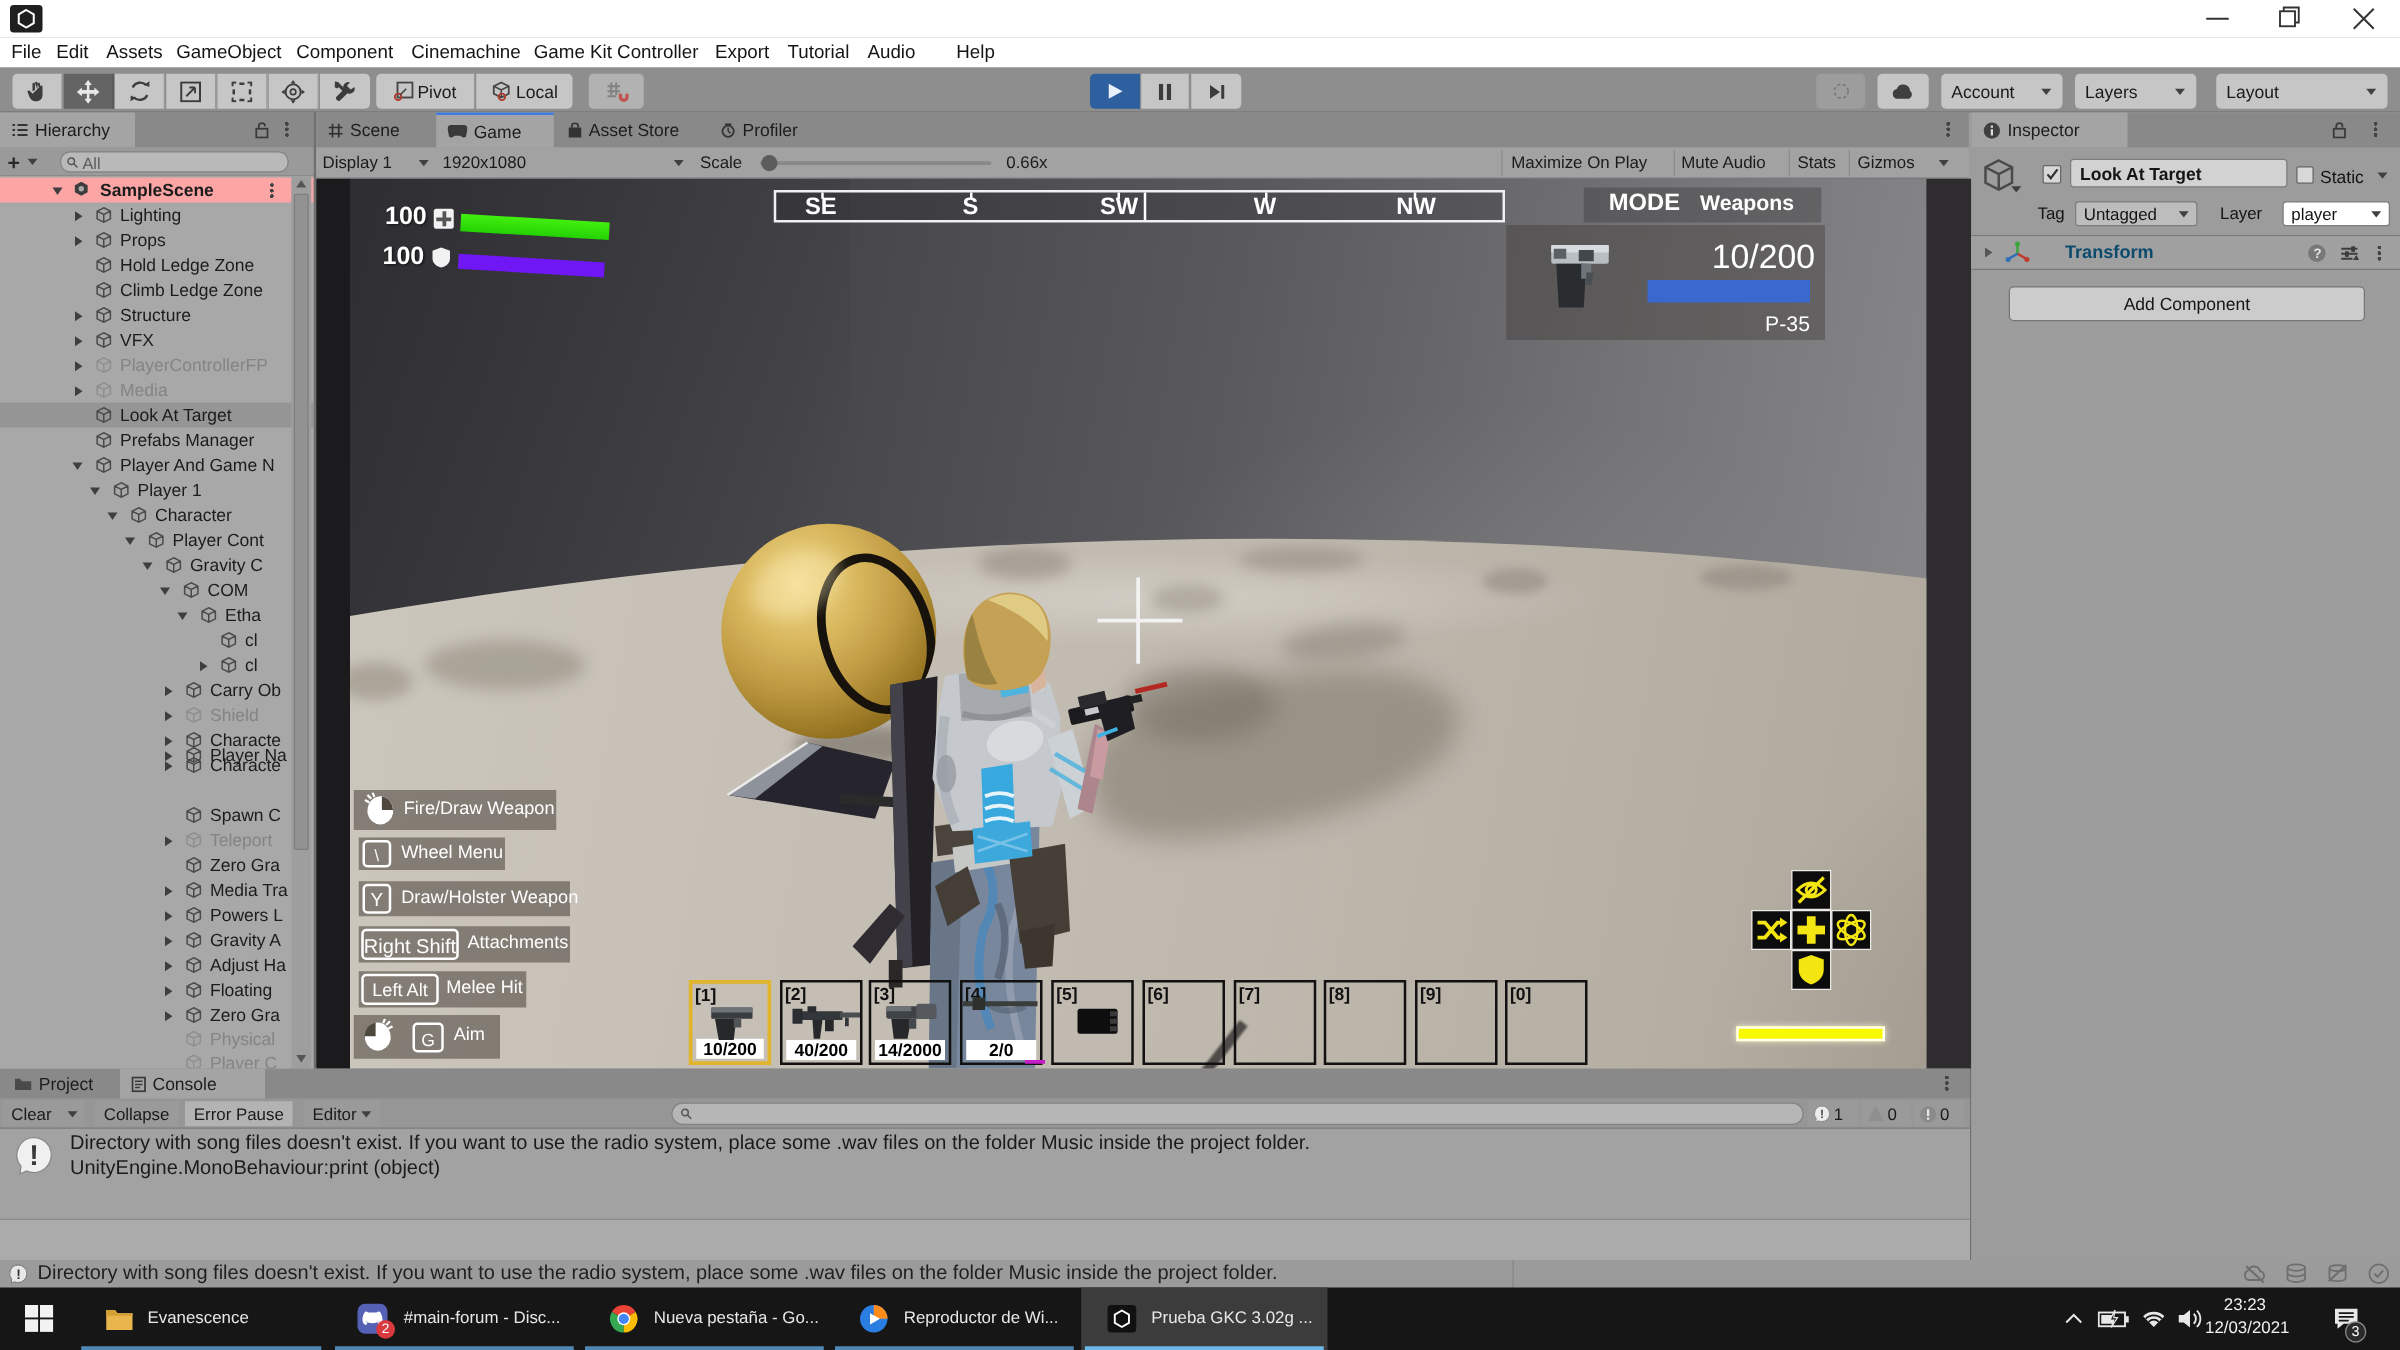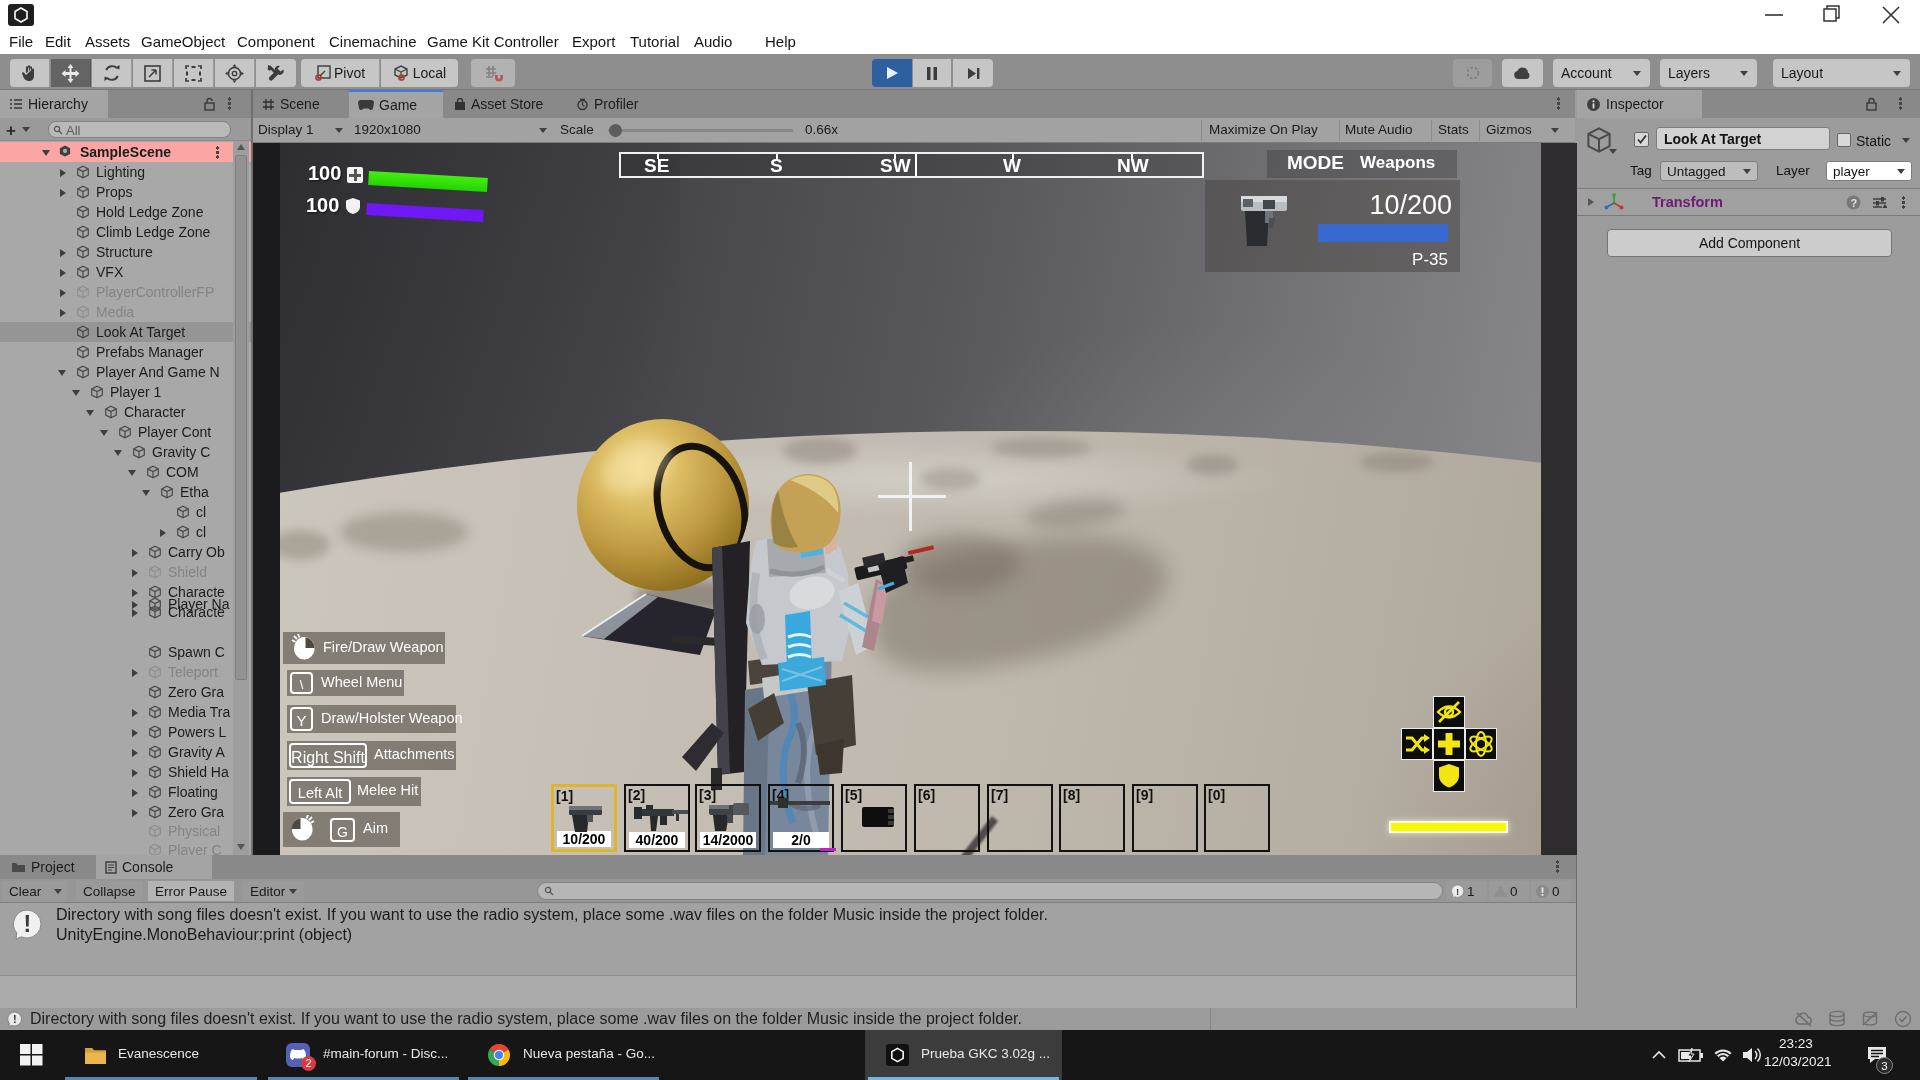--- a/index.html
+++ b/index.html
@@ -419,21 +419,21 @@
       <svg class="cub" style="left:148px" viewBox="0 0 14 14">
         <path d="M7 1.2l5.3 2.7v6.2L7 12.8 1.7 10.1V3.9zM1.7 3.9L7 6.6l5.3-2.7M7 6.6v6.2" stroke="#4a4a4a" stroke-width="1.2" fill="none"></path>
       </svg>
       <span class="nm" style="left:168px">Gravity A</span>
     </div>
 <div class="hrow" style="top:621px;">
       <div class="arr" style="left:132px"></div>
       <svg class="cub" style="left:148px" viewBox="0 0 14 14">
         <path d="M7 1.2l5.3 2.7v6.2L7 12.8 1.7 10.1V3.9zM1.7 3.9L7 6.6l5.3-2.7M7 6.6v6.2" stroke="#4a4a4a" stroke-width="1.2" fill="none"></path>
       </svg>
-      <span class="nm" style="left:168px">Shield Ha</span>
+      <span class="nm" style="left:168px">Adjust Ha</span>
     </div>
 <div class="hrow" style="top:641px;">
       <div class="arr" style="left:132px"></div>
       <svg class="cub" style="left:148px" viewBox="0 0 14 14">
         <path d="M7 1.2l5.3 2.7v6.2L7 12.8 1.7 10.1V3.9zM1.7 3.9L7 6.6l5.3-2.7M7 6.6v6.2" stroke="#4a4a4a" stroke-width="1.2" fill="none"></path>
       </svg>
       <span class="nm" style="left:168px">Floating</span>
     </div>
 <div class="hrow" style="top:661px;">
       <div class="arr" style="left:132px"></div>
@@ -875,21 +875,21 @@
   <div class="ab" style="left:0;top:99px;width:343px;height:27px;background:#a0a0a0;border-bottom:1px solid #7a7a7a;">
     <div class="arr ab" style="left:11px;top:9px;border-left-color:#555;"></div>
     <svg class="ab" style="left:27px;top:4px" width="20" height="19" viewBox="0 0 20 19">
         <line x1="10" y1="10" x2="10" y2="1" stroke="#3da33d" stroke-width="2"></line>
         <circle cx="10" cy="2" r="2" fill="#3da33d"></circle>
         <line x1="10" y1="10" x2="17" y2="14" stroke="#c0392b" stroke-width="2"></line>
         <circle cx="17.5" cy="14.5" r="2" fill="#c0392b"></circle>
         <line x1="10" y1="10" x2="3" y2="14" stroke="#2e6fb8" stroke-width="2"></line>
         <circle cx="2.5" cy="14.5" r="2" fill="#2e6fb8"></circle>
       </svg>
-    <span class="tx" style="left:75px;top:5px;font-size:14.5px;font-weight:bold;color:#701a75;">Transform</span>
+    <span class="tx" style="left:75px;top:5px;font-size:14.5px;font-weight:bold;color:#0c4a6e;">Transform</span>
     <svg class="ab" style="left:269px;top:6px" width="15" height="15">
         <circle cx="7.5" cy="7.5" r="7" fill="#787878"></circle>
         <text x="4.5" y="11.5" font-size="11" font-weight="bold" fill="#e3e3e3">?</text>
       </svg>
     <svg class="ab" style="left:295px;top:6px" width="15" height="15">
         <path d="M1 4h13M1 8h13M1 12h9" stroke="#3c3c3c" stroke-width="1.5"></path>
         <rect x="9" y="2" width="3" height="4.5" fill="#3c3c3c"></rect>
         <rect x="4" y="6" width="3" height="4.5" fill="#3c3c3c"></rect>
         <path d="M13 9l-2.5 4h5z" fill="#3c3c3c"></path>
       </svg>
@@ -935,20 +935,29 @@
   </div>
   <div class="titem" style="left:465px;width:197px;">
     <svg class="ab" style="left:22px;top:13px" width="24" height="24" viewBox="0 0 24 24">
         <path d="M12 12L2.47 6.5A11 11 0 0 1 21.53 6.5Z" fill="#ea4335"></path>
         <path d="M12 12L2.47 6.5A11 11 0 0 0 12 23Z" fill="#34a853"></path>
         <path d="M12 12L12 23A11 11 0 0 0 21.53 6.5Z" fill="#fbbc05"></path>
         <circle cx="12" cy="12" r="5.2" fill="#fff"></circle>
         <circle cx="12" cy="12" r="4.1" fill="#4285f4"></circle>
       </svg>
     <span class="lbl" style="left:58px;">Nueva pestaña - Go...</span>
+      <div class="tline" style="left:3px;width:191px;"></div>
+  </div>
+  <div class="titem" style="left:665px;width:197px;">
+    <svg class="ab" style="left:22px;top:13px" width="24" height="24" viewBox="0 0 24 24">
+        <circle cx="12" cy="12" r="11" fill="#2a7de1"></circle>
+        <path d="M12 1a11 11 0 0 1 11 11H12z" fill="#ff8c1a"></path>
+        <path d="M9 7.5l8 4.5-8 4.5z" fill="#fff"></path>
+      </svg>
+    <span class="lbl" style="left:58px;">Reproductor de Wi...</span>
       <div class="tline" style="left:3px;width:191px;"></div>
   </div>
   <div class="titem" style="left:865px;width:197px;background:#3c3c3c;">
     <div class="ab" style="left:21px;top:14px;width:23px;height:22px;background:#111;border-radius:3px;"></div>
     <svg class="ab" style="left:24px;top:17px" width="17" height="16" viewBox="0 0 18 16">
         <path d="M9 1l6 3.5v7L9 15l-6-3.5v-7z" fill="none" stroke="#fff" stroke-width="1.6"></path>
       </svg>
     <span class="lbl" style="left:56px;">Prueba GKC 3.02g ...</span>
       <div class="tline" style="left:3px;width:191px;background:#6cb8e8;"></div>
   </div>

